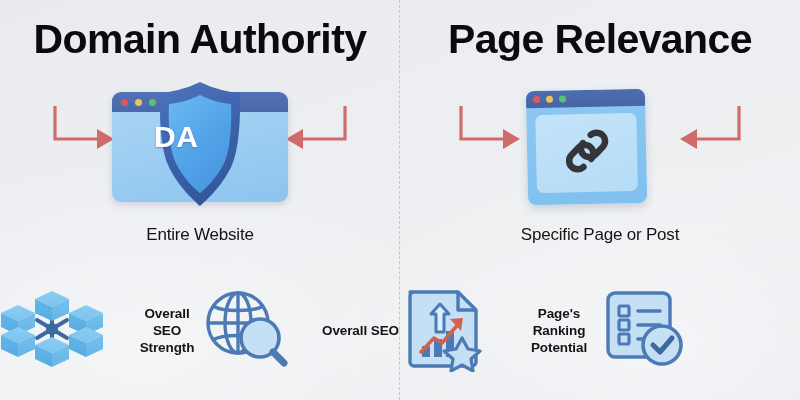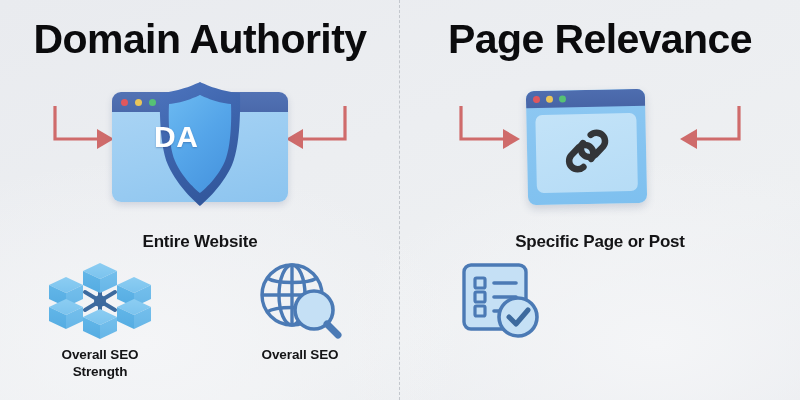--- a/index.html
+++ b/index.html
@@ -55,26 +55,26 @@
     font-weight: bold;
     letter-spacing: -0.6px;
     color: #0b0b0d;
     line-height: 50px;
     white-space: nowrap;
   }
 
   
   .subtitle {
     position: absolute;
-    top: 232px;
+    top: 225px;
     left: 0;
     width: 400px;
     text-align: center;
     font-size: 17px;
-    font-weight: bold;
+    font-weight: normal;
     color: #141416;
     letter-spacing: -0.2px;
     white-space: nowrap;
   }
 
   
   .hero {
     position: absolute;
     top: 80px;
     left: 0;
@@ -174,22 +174,23 @@
     position: absolute;
     top: 258px;
     left: 0;
     width: 400px;
     height: 142px;
     display: flex;
   }
   .feature {
     width: 200px;
     display: flex;
-    flex-direction: column;
+    flex-direction: row;
     align-items: center;
+    gap: 30px;
   }
   .feature .glyph {
     height: 86px;
     display: flex;
     align-items: center;
     justify-content: center;
   }
   .feature .caption {
     margin-top: 2px;
     text-align: center;
@@ -390,20 +391,44 @@
             </svg>
           </span>
         </div>
       </div>
     </div>
 
     <div class="subtitle">Specific Page or Post</div>
 
     <div class="features">
 
+      <div class="feature">
+        <div class="glyph">
+          <svg width="88" height="86" viewBox="0 0 88 86">
+
+            <path d="M10 6 H58 L76 24 V76 a4 4 0 0 1 -4 4 H14 a4 4 0 0 1 -4 -4 V10 a4 4 0 0 1 4 -4 Z" fill="#c5e0f5" stroke="#4b7ab5" stroke-width="3.4" stroke-linejoin="round"></path>
+            <path d="M58 6 V24 H76" fill="none" stroke="#4b7ab5" stroke-width="3.4" stroke-linejoin="round"></path>
+
+            <path d="M31 28 L40 18 L49 28 H44 V46 H36 V28 Z" fill="#dceefb" stroke="#4b7ab5" stroke-width="3" stroke-linejoin="round"></path>
+
+            <rect x="22" y="60" width="8" height="11" fill="#4b7ab5"></rect>
+            <rect x="34" y="53" width="8" height="18" fill="#4b7ab5"></rect>
+            <rect x="46" y="45" width="8" height="26" fill="#4b7ab5"></rect>
+
+            <path d="M21 66 L34 52 L42 57 L60 36" fill="none" stroke="#d4604f" stroke-width="3.6" stroke-linecap="round" stroke-linejoin="round"></path>
+            <path d="M50 33 L63 32 L61 45 Z" fill="#d4604f"></path>
+
+            <path d="M62 52 L68 63 L80 65 L71 73 L73 85 L62 79 L51 85 L53 73 L44 65 L56 63 Z" fill="#c5e0f5" stroke="#4b7ab5" stroke-width="3.2" stroke-linejoin="round"></path>
+          </svg>
+        </div>
+        <div class="caption">
+          <div>Page's Ranking</div>
+          <div>Potential</div>
+        </div>
+      </div>
 
       <div class="feature">
         <div class="glyph">
           <svg width="88" height="84" viewBox="0 0 88 84">
             <rect x="8" y="6" width="62" height="64" rx="7" fill="#c5e0f5" stroke="#4b7ab5" stroke-width="3.4"></rect>
             <g fill="none" stroke="#4b7ab5" stroke-width="3.2">
               <rect x="19" y="19" width="10" height="10" rx="1.5"></rect>
               <rect x="19" y="33" width="10" height="10" rx="1.5"></rect>
               <rect x="19" y="47" width="10" height="10" rx="1.5"></rect>
             </g>

